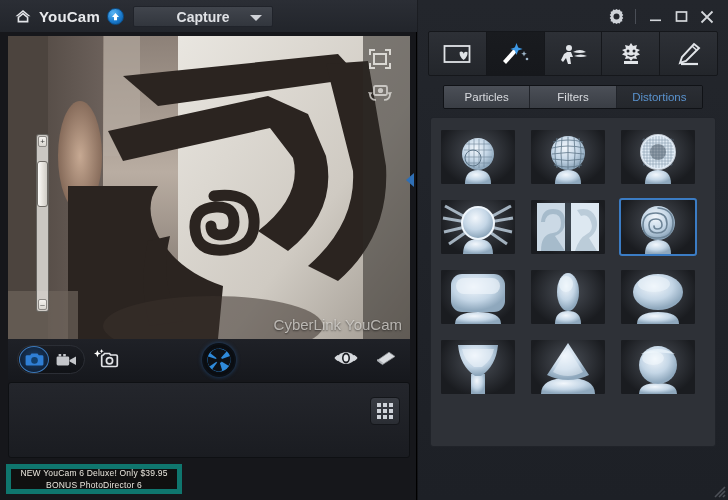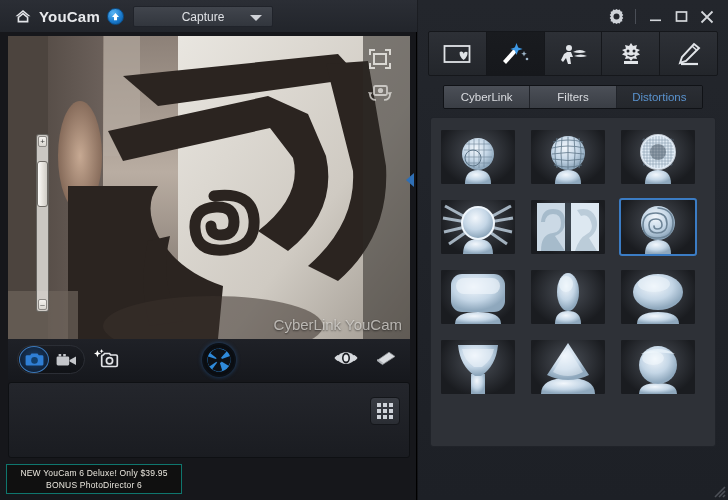--- a/index.html
+++ b/index.html
@@ -43,21 +43,21 @@
     display: flex; align-items: center; justify-content: center;
   }
   #capture-dropdown {
     position: absolute; left: 133px; top: 6px;
     width: 140px; height: 21px;
     background: linear-gradient(180deg, #41454d 0%, #32363d 100%);
     border: 1px solid #20232a; border-radius: 2px;
     display: flex; align-items: center; justify-content: center;
     cursor: pointer;
   }
-  #capture-label { color: #dfe1e5; font-size: 12px; }
+  #capture-label { color: #dfe1e5; font-size: 14px; font-weight: bold; }
   .caret-down {
     position: absolute; right: 10px; top: 8px;
     width: 0; height: 0;
     border-left: 6px solid transparent; border-right: 6px solid transparent;
     border-top: 6px solid #cfd2d7;
   }
 
   
   #video-area {
     position: absolute; left: 8px; top: 36px;
@@ -165,21 +165,21 @@
     cursor: pointer;
   }
   .grid3 { display: grid; grid-template-columns: repeat(3,4px); gap: 2px; }
   .grid3 i { display:block; width: 4px; height: 4px; background: #cfd3d9; }
 
   
   #promo {
     position: absolute; left: 6px; top: 464px;
     width: 176px; height: 30px;
     background: #101010;
-    border: 1px solid #0f766e;
+    border: 5px solid #0f766e;
     display: flex; flex-direction: column;
     align-items: center; justify-content: center;
     cursor: pointer;
   }
   #promo div { color: #e9e6dd; font-size: 8.5px; letter-spacing: .2px; line-height: 12px; }
 
   
   #right-pane {
     position: absolute; left: 418px; top: 0;
     width: 310px; height: 500px;
@@ -498,21 +498,21 @@
       <div class="etab">
         <svg width="26" height="24" viewBox="0 0 26 24">
           <path d="M18 2 L23 6 L10 19 L4 21 L6 15 Z" fill="none" stroke="#e2e5e9" stroke-width="1.9"></path>
           <path d="M5 22 L22 22" stroke="#e2e5e9" stroke-width="2.2"></path>
           <path d="M16 4 L21 8.5" stroke="#e2e5e9" stroke-width="1.6"></path>
         </svg>
       </div>
     </div>
 
     <div id="category-tabs">
-      <div class="ctab">CyberLink</div>
+      <div class="ctab">Particles</div>
       <div class="ctab">Filters</div>
       <div class="ctab active">Distortions</div>
     </div>
 
     <div id="effects-panel">
       <div id="effects-grid">
 
         <div class="fx">
             <div class="fx-inner">
           <svg width="74" height="54" viewBox="0 0 74 54">

